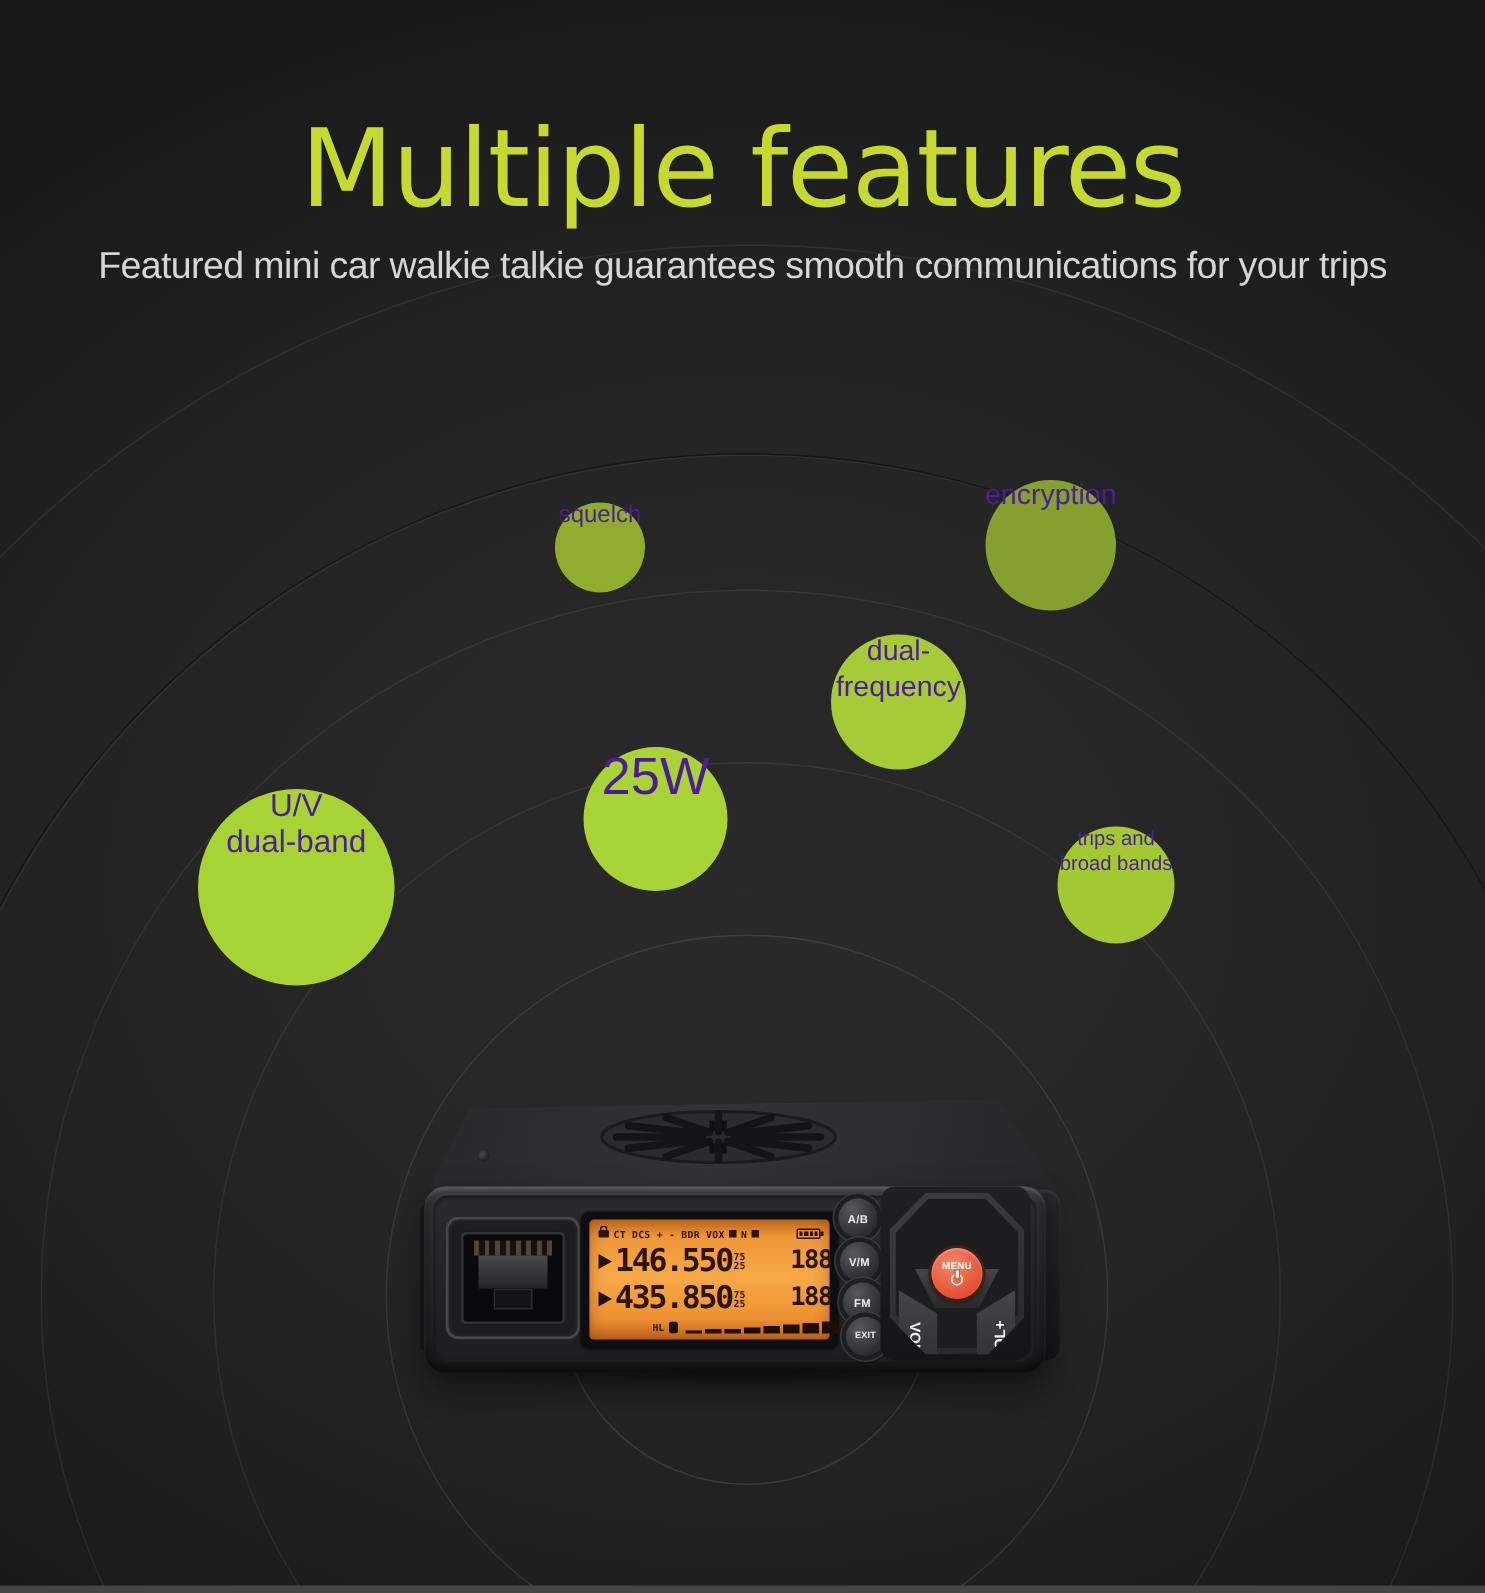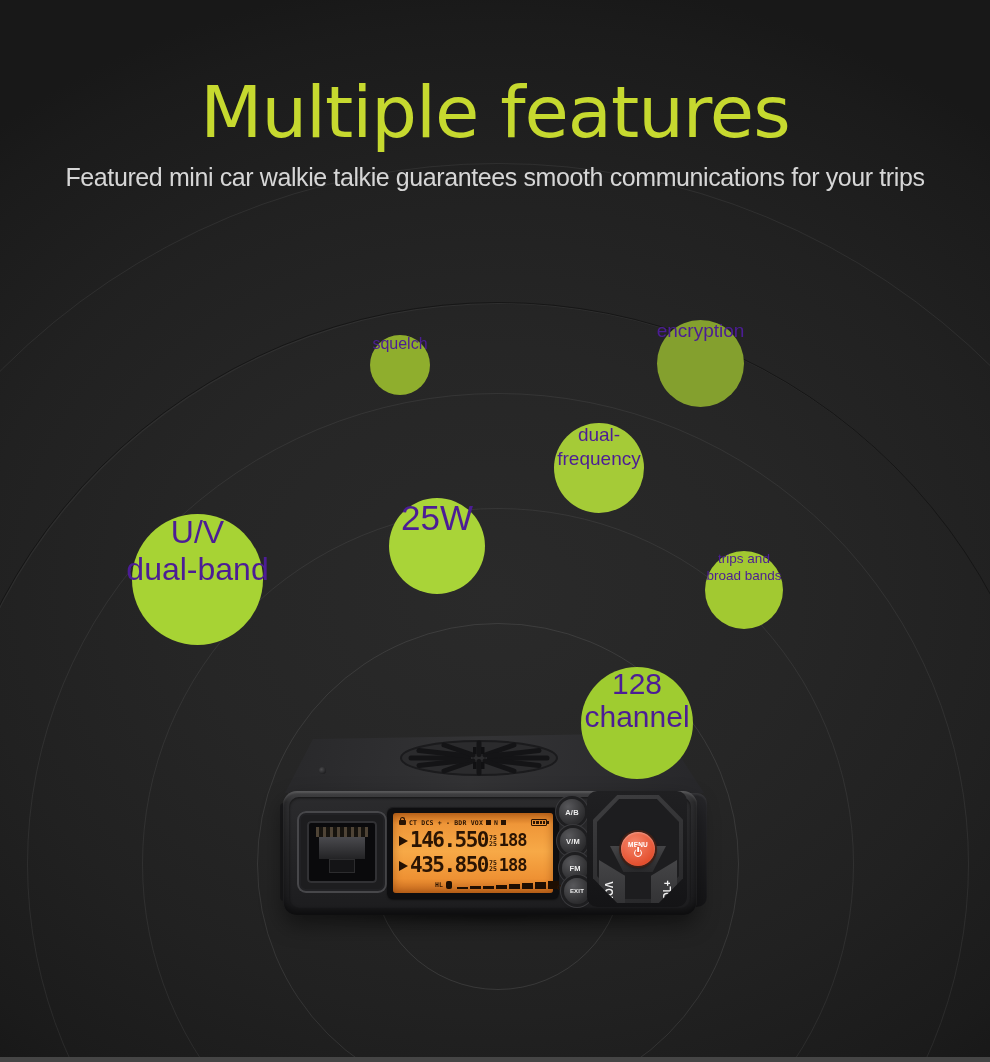--- a/index.html
+++ b/index.html
@@ -32,21 +32,21 @@
   .bubble{
     position:absolute;border-radius:50%;display:flex;flex-direction:column;
     align-items:center;justify-content:flex-start;text-align:center;color:#4c1d95;
     z-index:1;white-space:nowrap;
   }
   .bubble span{display:block;}
   .b-squelch{left:370px;top:335px;width:60px;height:60px;background:#8fae2d;font-size:16px;}
   .b-encryption{left:657px;top:320px;width:87px;height:87px;background:#84a02e;font-size:19px;}
   .b-dualfreq{left:554px;top:423px;width:90px;height:90px;background:#a5cb37;font-size:19px;line-height:1.25;}
   .b-25w{left:389px;top:498px;width:96px;height:96px;background:#a9d438;font-size:35px;}
-  .b-uv{left:132px;top:514px;width:131px;height:131px;background:#a7d334;font-size:32px;line-height:1.15;}
+  .b-uv{left:132px;top:526px;width:131px;height:131px;background:#a7d334;font-size:21px;line-height:1.15;}
   .b-narrow{left:705px;top:551px;width:78px;height:78px;background:#a2c931;font-size:13.5px;line-height:1.25;}
   .b-128{left:581px;top:667px;width:112px;height:112px;background:#9fcc30;font-size:30px;line-height:1.1;z-index:5;}
   
   .radio{position:absolute;left:283px;top:731px;width:424px;height:184px;z-index:2;}
   .radio-shadow{position:absolute;left:14px;top:172px;width:396px;height:20px;border-radius:50%;
     background:radial-gradient(ellipse at center, rgba(0,0,0,0.6), rgba(0,0,0,0) 70%);filter:blur(4px);}
   .radio-top{
     position:absolute;left:0;top:0;width:424px;height:64px;
     background:linear-gradient(100deg,#28282a 0%,#333335 45%,#27272a 100%);
     clip-path:polygon(30px 8px, 382px 2px, 421px 62px, 2px 62px);
@@ -98,21 +98,21 @@
   .batt-ico{position:relative;width:16px;height:7px;border:1px solid #2a1403;border-radius:1px;
     display:flex;gap:1px;padding:1px;box-sizing:border-box;}
   .batt-ico i{flex:1;background:#2a1403;}
   .batt-ico::after{content:"";position:absolute;right:-3px;top:1px;width:2px;height:3px;background:#2a1403;}
   .lcd-row{display:flex;align-items:center;height:25px;}
   .rx-arrow{width:0;height:0;border-left:9px solid #241103;border-top:5px solid transparent;
     border-bottom:5px solid transparent;margin-right:2px;}
   .freq{font-size:21px;letter-spacing:-1.5px;line-height:1;}
   .step{display:flex;flex-direction:column;margin:0 2px 0 1px;}
   .step em{font-style:normal;font-size:6.5px;line-height:6px;}
-  .chan{font-size:17px;letter-spacing:-1px;line-height:1;}
+  .chan{font-size:17px;letter-spacing:-1px;line-height:1;margin-left:28px;}
   .lcd-bottom{display:flex;align-items:flex-end;height:11px;gap:3px;}
   .hl{font-size:6.5px;line-height:8px;padding-left:36px;}
   .lcd-badge{width:24px;height:8px;background:#1e0e02;border-radius:2px;
     box-shadow:inset 0 0 0 1px #1e0e02;display:inline-block;
     background-image:repeating-linear-gradient(90deg, transparent 0 3px, rgba(240,150,60,0.5) 3px 4px);
     background-origin:content-box;padding:1px 3px;box-sizing:border-box;}
   .bars{display:flex;align-items:flex-end;gap:2px;margin-left:2px;}
   .bars i{width:11px;background:#1e0e02;display:inline-block;}
   .bars i:nth-child(1){height:2px;} .bars i:nth-child(2){height:3px;}
   .bars i:nth-child(3){height:3.5px;}.bars i:nth-child(4){height:4px;}
@@ -198,24 +198,20 @@
     <span>25W</span>
   </div>
   <div class="bubble b-uv">
     <span>U/V</span>
     <span>dual-band</span>
   </div>
   <div class="bubble b-narrow">
     <span>trips and</span>
     <span>broad bands</span>
   </div>
-  <div class="bubble b-128">
-    <span>128</span>
-    <span>channel</span>
-  </div>
 
   <div class="radio">
     <div class="radio-shadow"></div>
 
     <div class="radio-top"></div>
     <div class="screw"></div>
 
     <svg class="speaker" width="180" height="42" viewBox="0 0 180 42">
       <ellipse cx="90" cy="21" rx="78" ry="17" fill="#2b2b2d" stroke="#1b1b1d" stroke-width="2"></ellipse>
       <g stroke="#141416" stroke-width="5" stroke-linecap="round">

